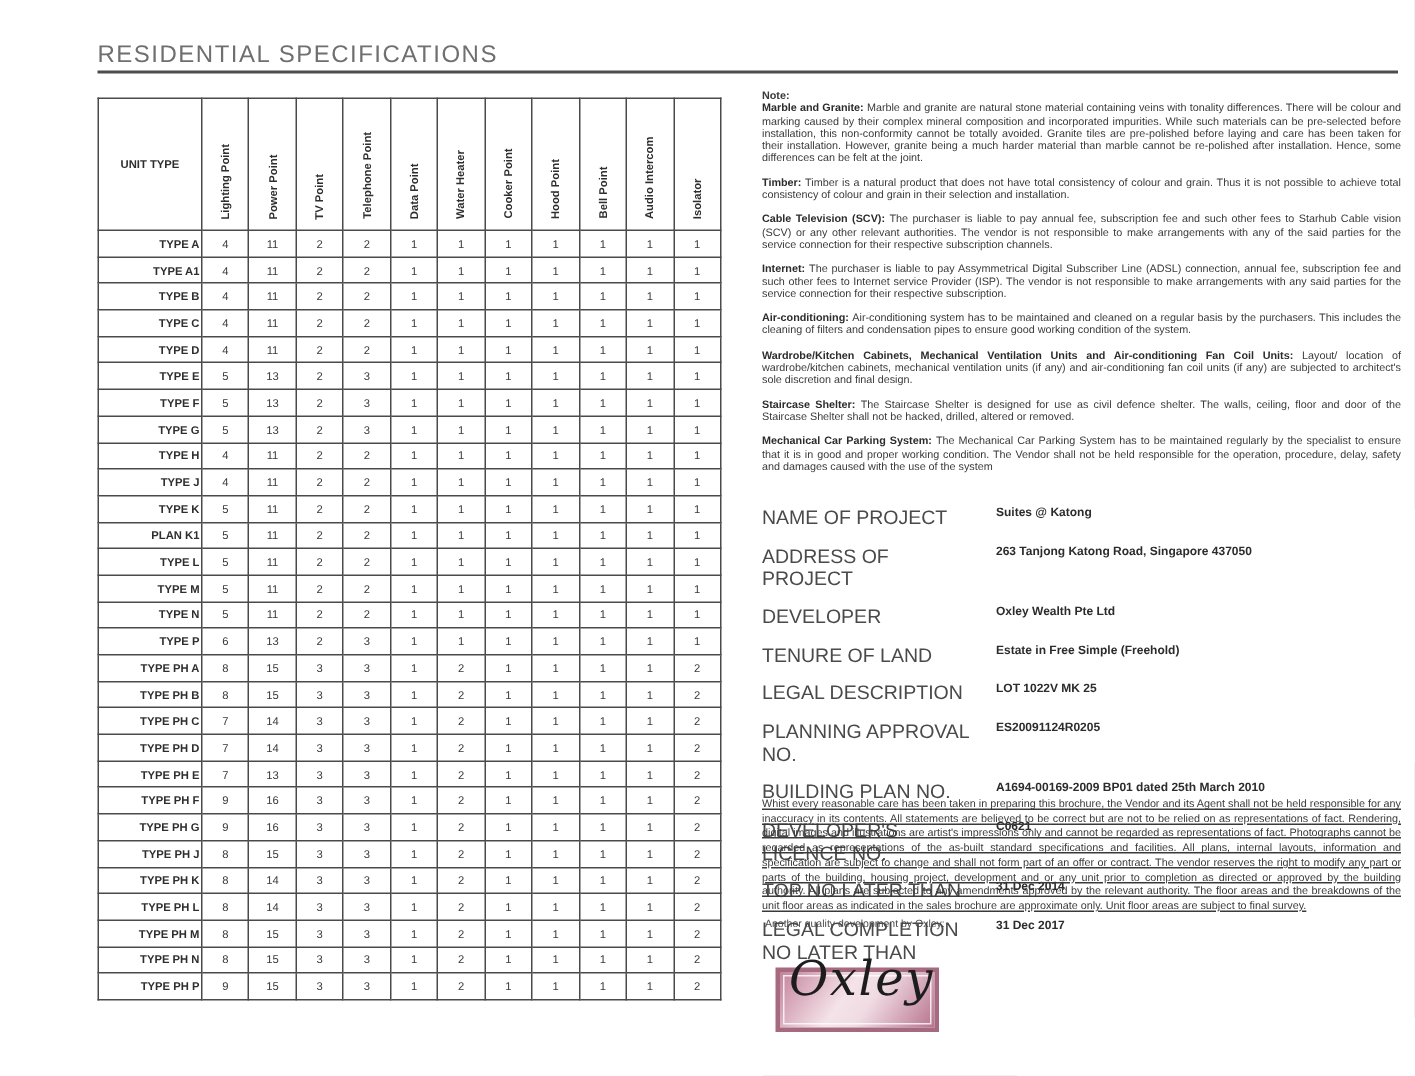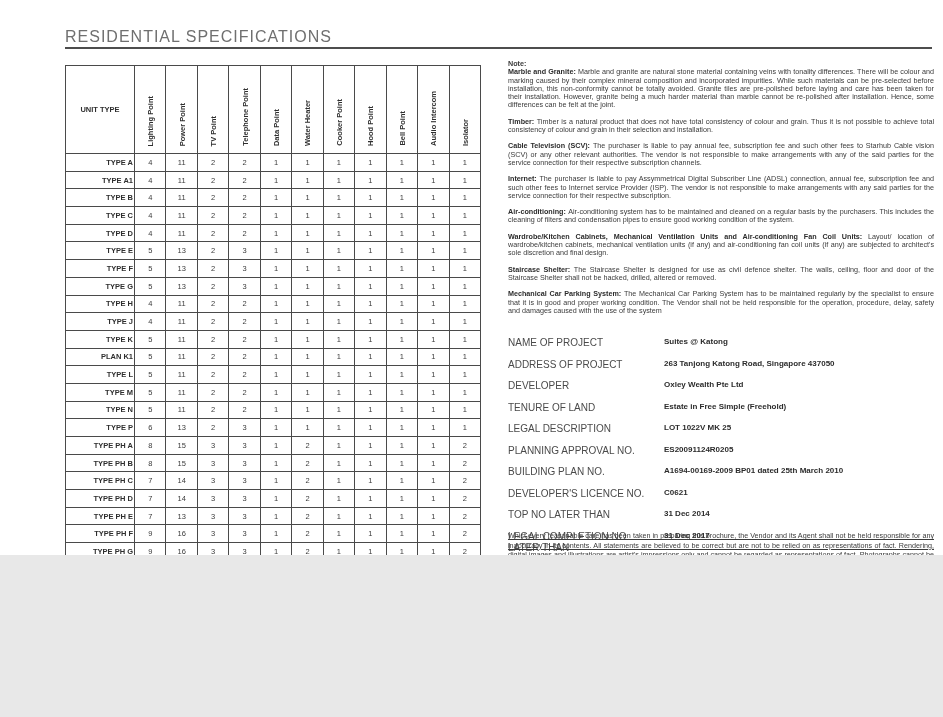--- a/index.html
+++ b/index.html
@@ -1,17 +1,17 @@
 <!DOCTYPE html>
 <html><head>
 <meta charset="utf-8">
 <style>
   html,body { margin:0; padding:0; background:#e8e8e8; }
   .page {
-    position:relative; width:943px; height:555px; background:#ffffff;
+    position:relative; width:943px; height:717px; background:#ffffff;
     font-family:"Liberation Sans", sans-serif; color:#3c3c3c; overflow:hidden;
     margin:0 auto;
   }
   
   .page-title {
     position:absolute; left:65px; top:28px; margin:0;
     font-size:16px; font-weight:400; color:#6f6f6f; letter-spacing:1px;
   }
   .title-rule {
     position:absolute; left:65px; top:47px; width:867px; height:0;
@@ -42,21 +42,21 @@
   .right-col { position:absolute; left:508px; top:0; width:426px; }
   .notes { position:absolute; top:60px; left:0; width:426px; }
   .note-heading { font-size:7.2px; font-weight:bold; line-height:8.3px; color:#3a3a3a; }
   .note-para {
     margin:0 0 8px 0; font-size:7.2px; line-height:8.3px; color:#3a3a3a;
     text-align:justify;
   }
   .note-para b { color:#2c2c2c; }
   .project-info { position:absolute; top:337px; left:0; width:426px; }
   .pi-row { display:flex; margin-bottom:10.5px; }
-  .pi-label { width:142px; font-size:10px; color:#4a4a4a; flex:none; }
+  .pi-label { width:142px; font-size:13px; color:#4a4a4a; flex:none; }
   .pi-value { font-size:8px; font-weight:bold; color:#2c2c2c;padding-left:14px; }
   .disclaimer {
     position:absolute; top:531px; left:0; width:426px;
     font-size:7.2px; line-height:9.7px; color:#3a3a3a; text-align:justify;text-decoration:underline;
   }
   .tagline { position:absolute; top:613px; left:2px; font-size:7px; color:#4a4a4a; }
   .oxley-logo {
     position:absolute; top:645px; left:9px; width:103px; height:37px;
     background:linear-gradient(125deg,#c4839b 0%,#f4e3e9 42%,#f0dbe3 58%,#b7738c 100%);
     border:3px solid #a56a7f;

